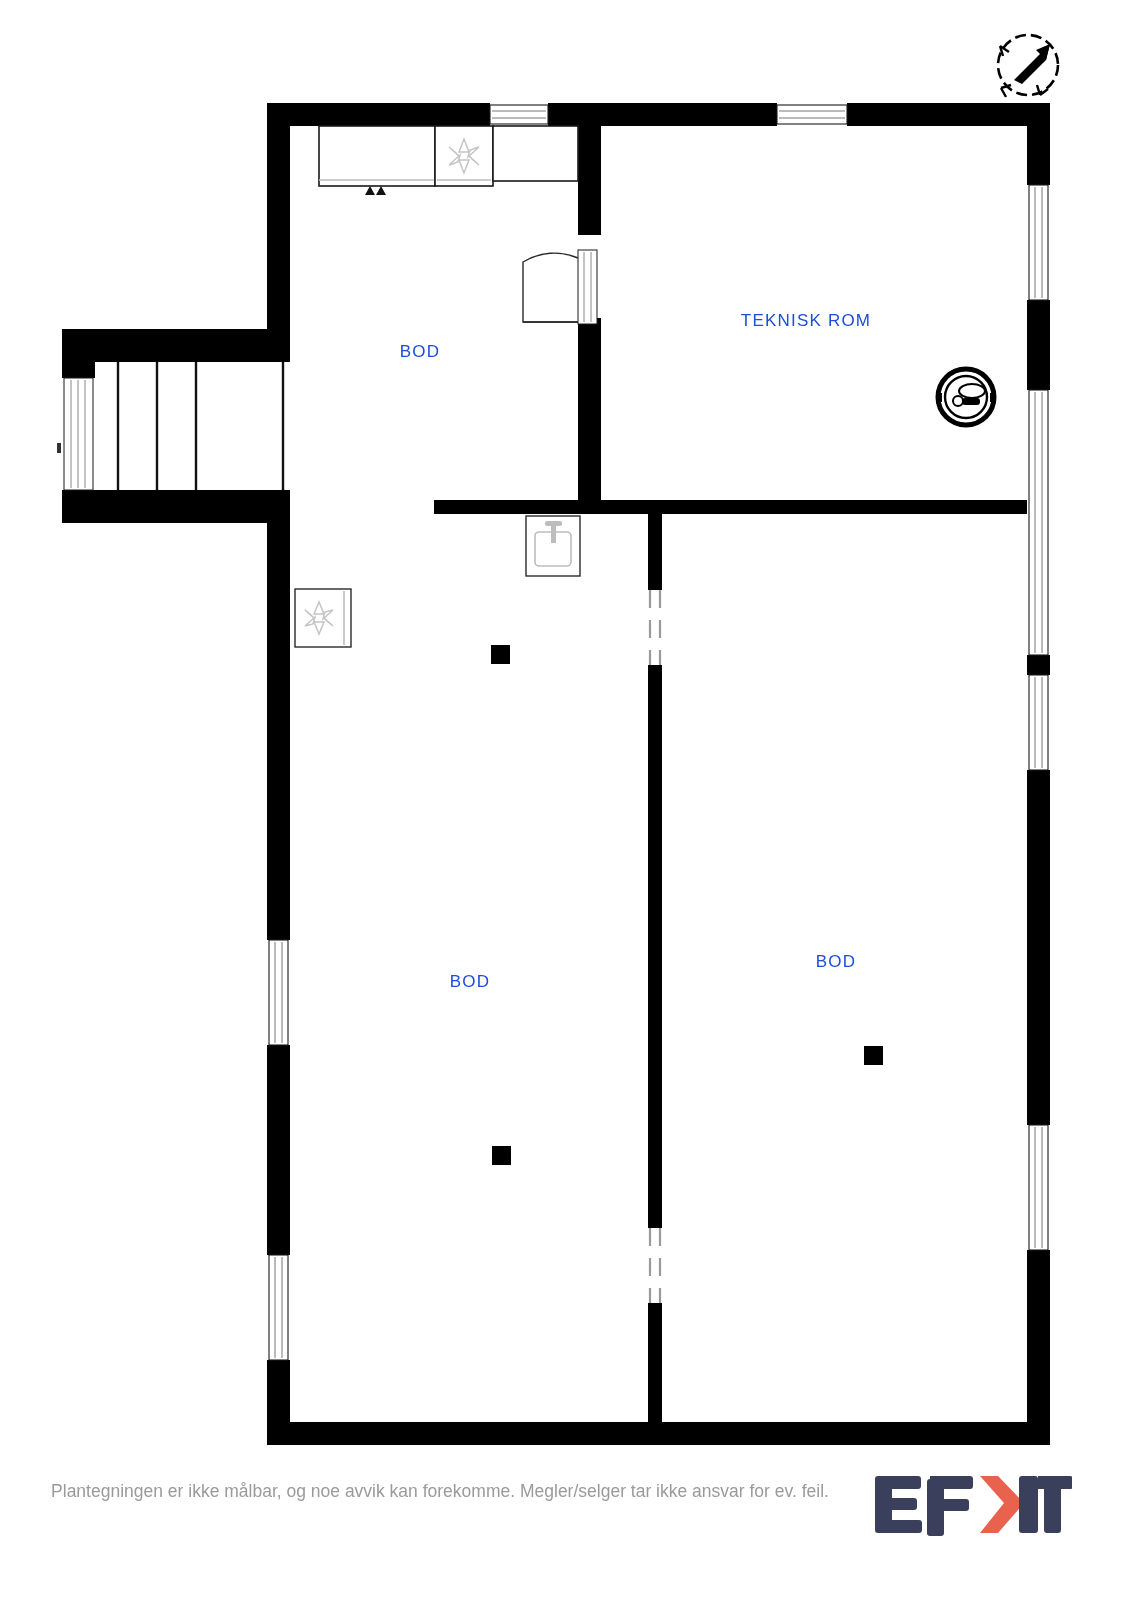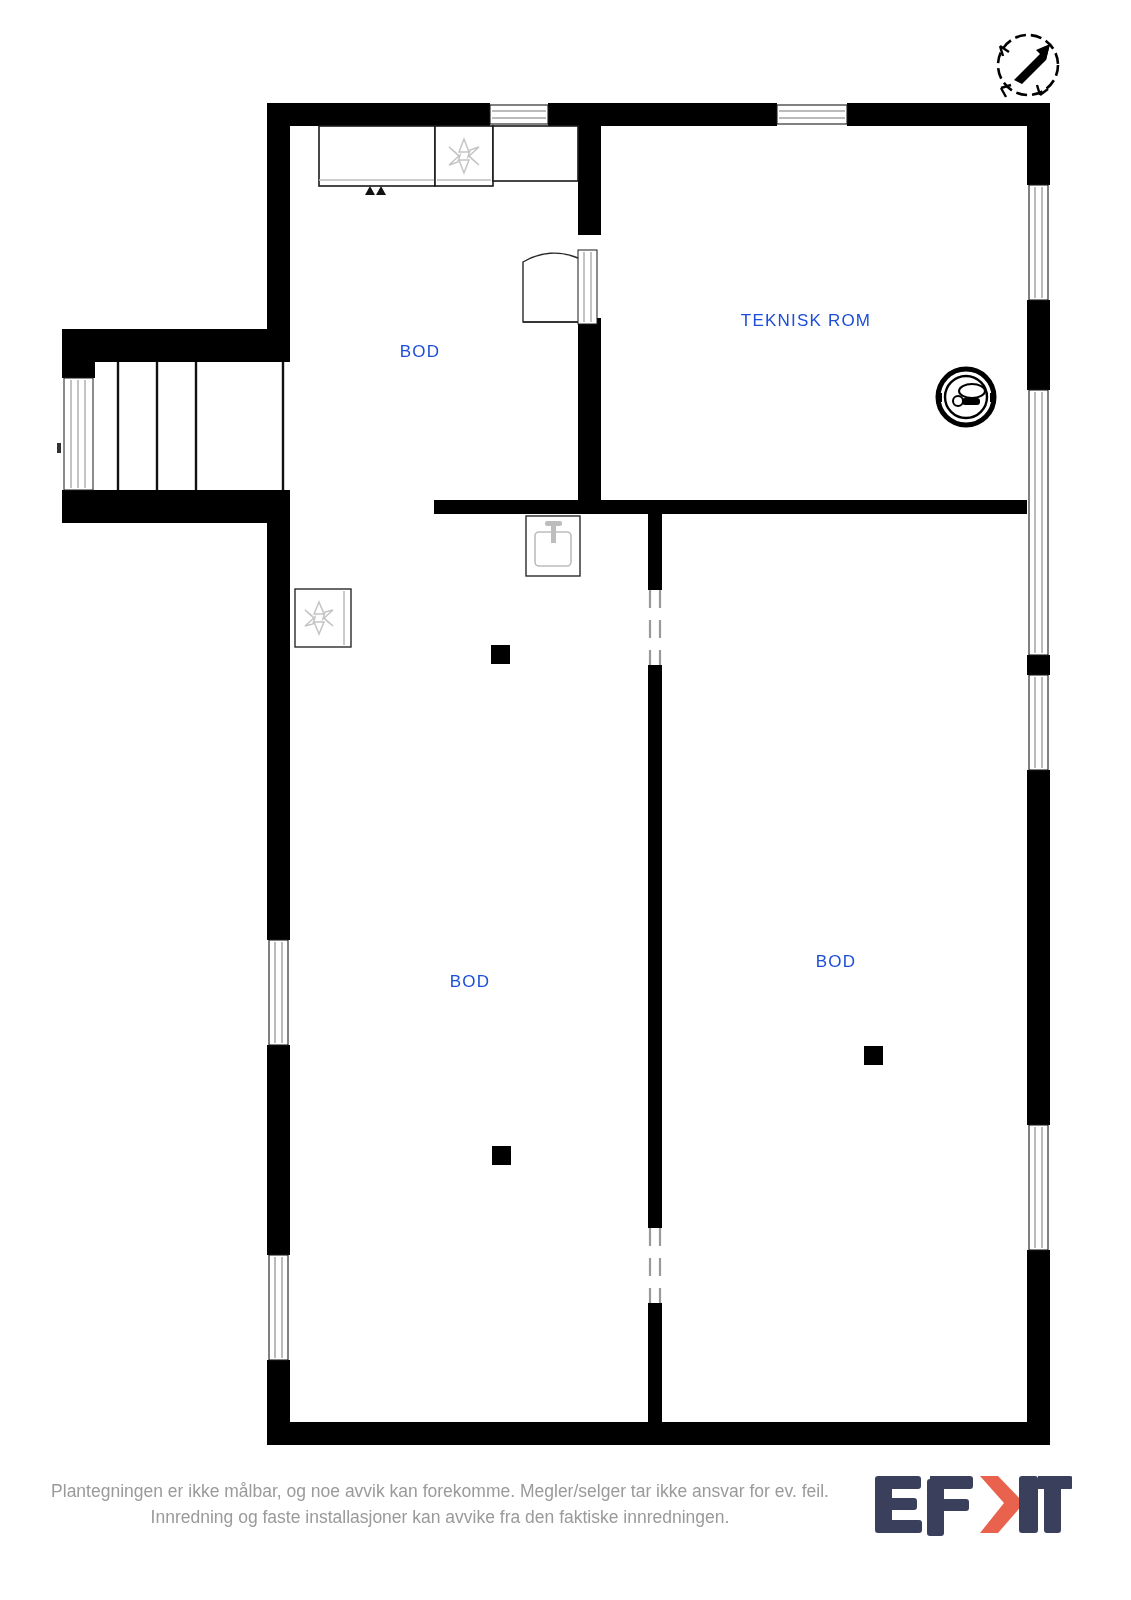--- a/index.html
+++ b/index.html
@@ -290,21 +290,20 @@
   <div class="room-label" style="left:806px; top:321px;">TEKNISK ROM</div>
   <div class="room-label" style="left:470px; top:982px;">BOD</div>
   <div class="room-label" style="left:836px; top:962px;">BOD</div>
 
 </div>
 
 <div id="footer">
 
   <div id="disclaimer">
     <div>Plantegningen er ikke målbar, og noe avvik kan forekomme. Megler/selger tar ikke ansvar for ev. feil.</div>
-    <div>Innredning og faste installasjoner kan avvike fra den faktiske innredningen.</div>
   </div>
 
   <svg id="logo" viewBox="0 0 200 80" xmlns="http://www.w3.org/2000/svg">
     <g fill="#3a3f5c">
 
       <path d="M 6 8 h 40 a 3 3 0 0 1 3 3 v 7 a 3 3 0 0 1 -3 3 h -26 v 9 h 22 a 3 3 0 0 1 3 3 v 6 a 3 3 0 0 1 -3 3 h -22 v 10 h 27 a 3 3 0 0 1 3 3 v 7 a 3 3 0 0 1 -3 3 h -41 a 3 3 0 0 1 -3 -3 v -51 a 3 3 0 0 1 3 -3 z"></path>
 
       <path d="M 58 8 h 40 a 3 3 0 0 1 3 3 v 7 a 3 3 0 0 1 -3 3 h -26 v 10 h 22 a 3 3 0 0 1 3 3 v 6 a 3 3 0 0 1 -3 3 h -22 v 22 a 3 3 0 0 1 -3 3 h -11 a 3 3 0 0 1 -3 -3 v -51 a 3 3 0 0 1 3 -3 z"></path>
     </g>
 

